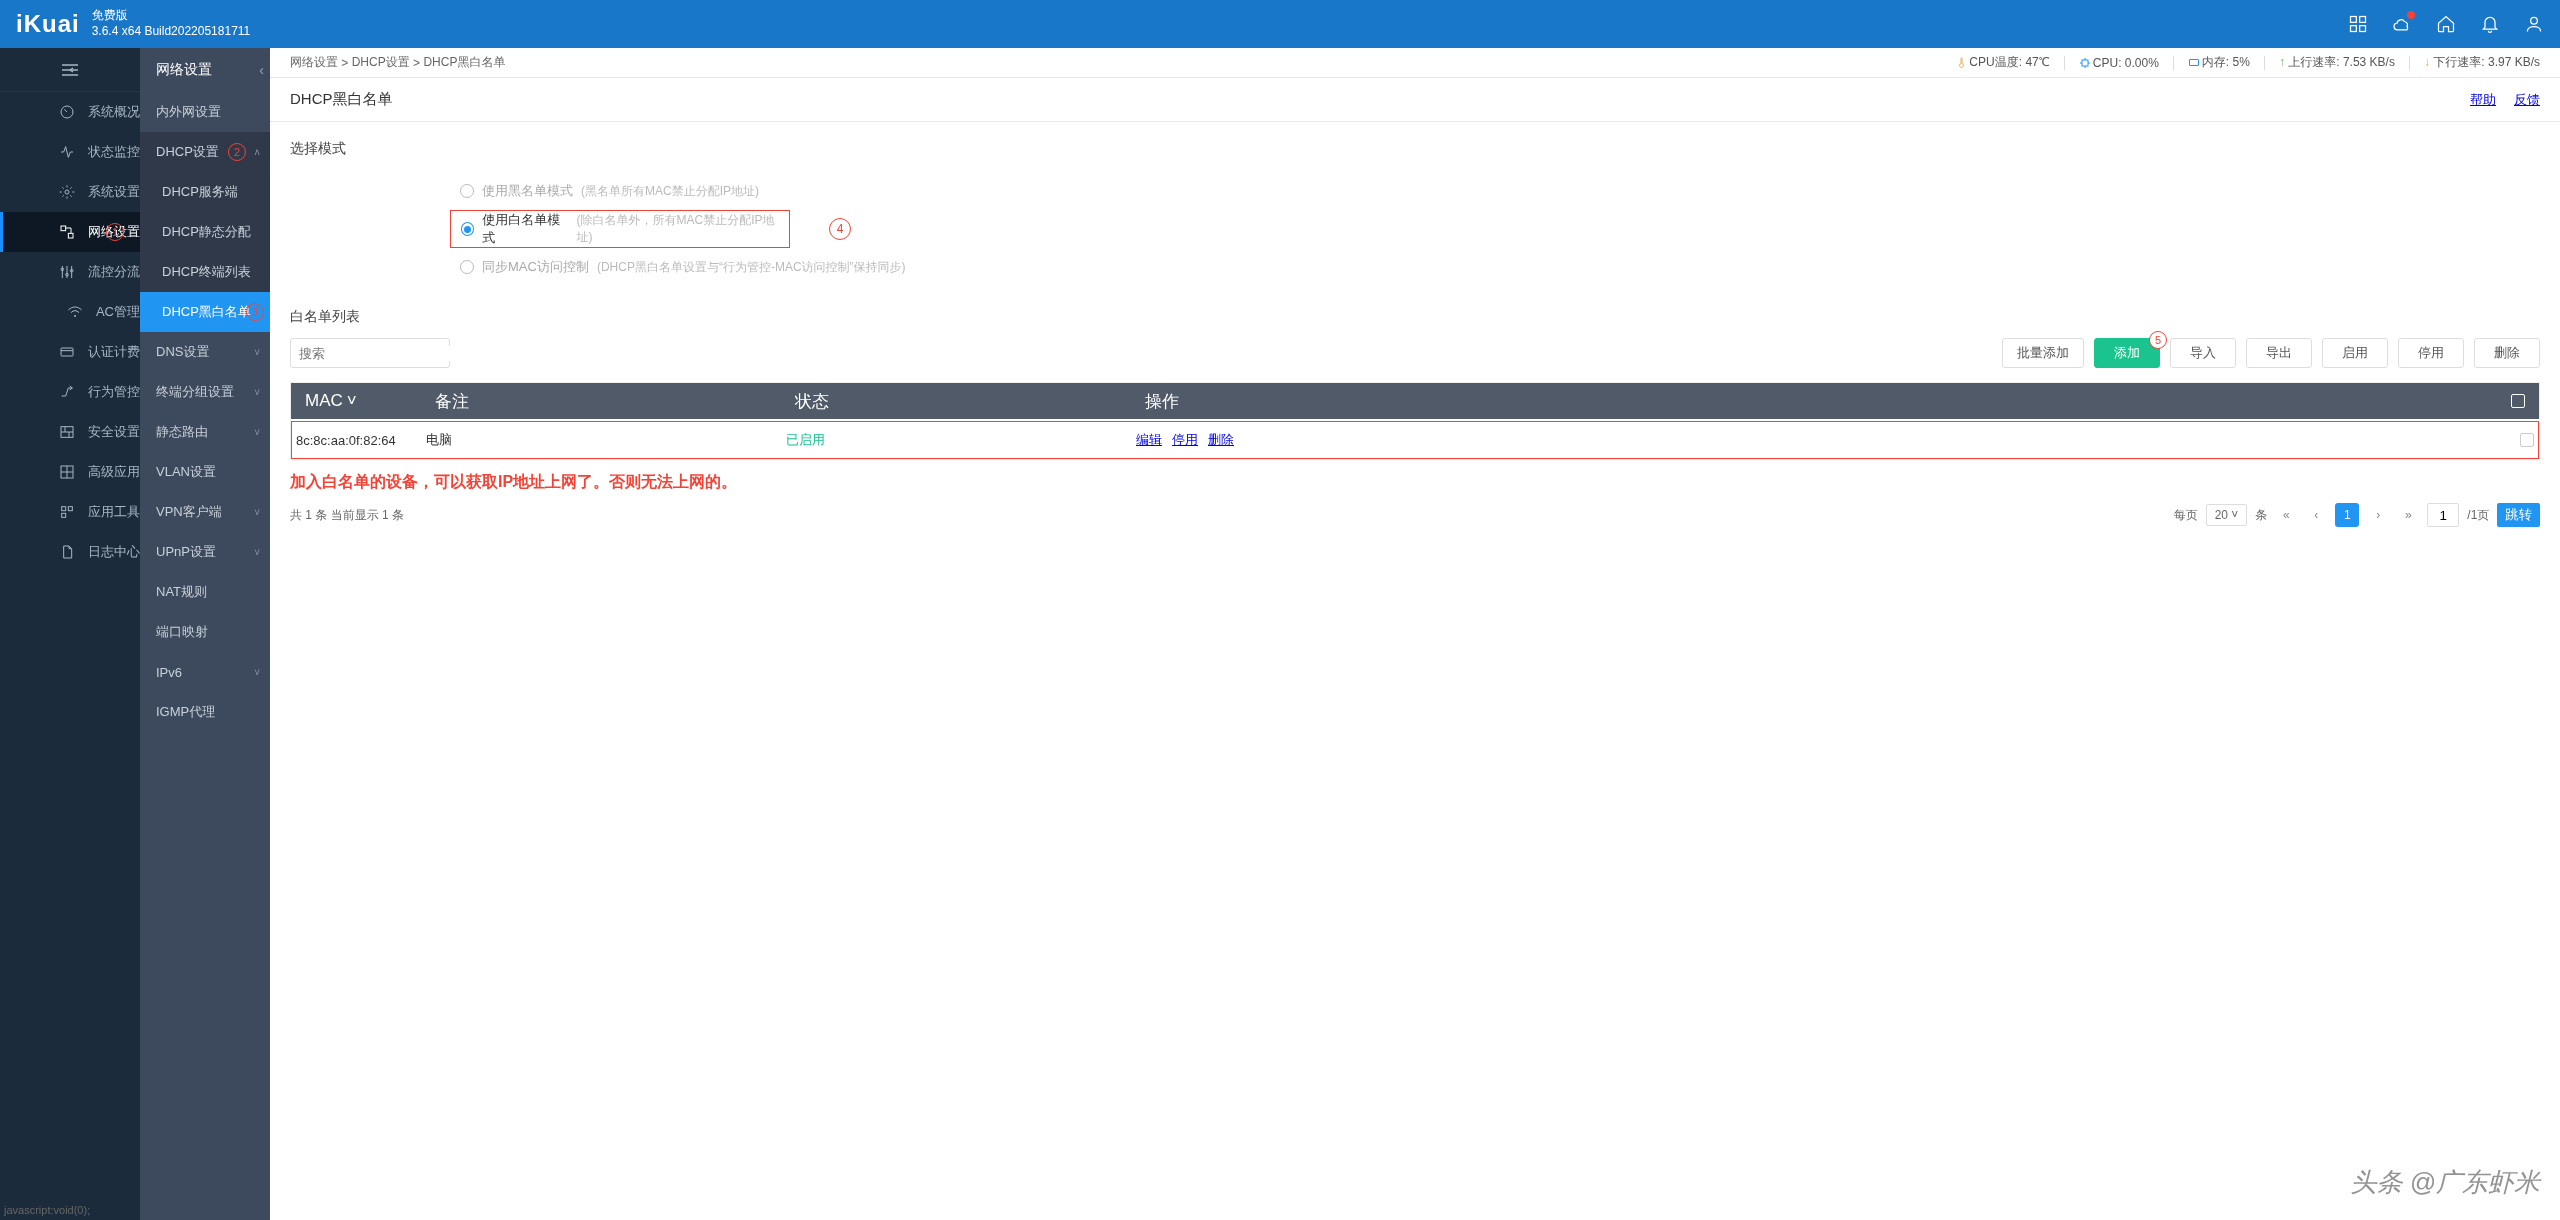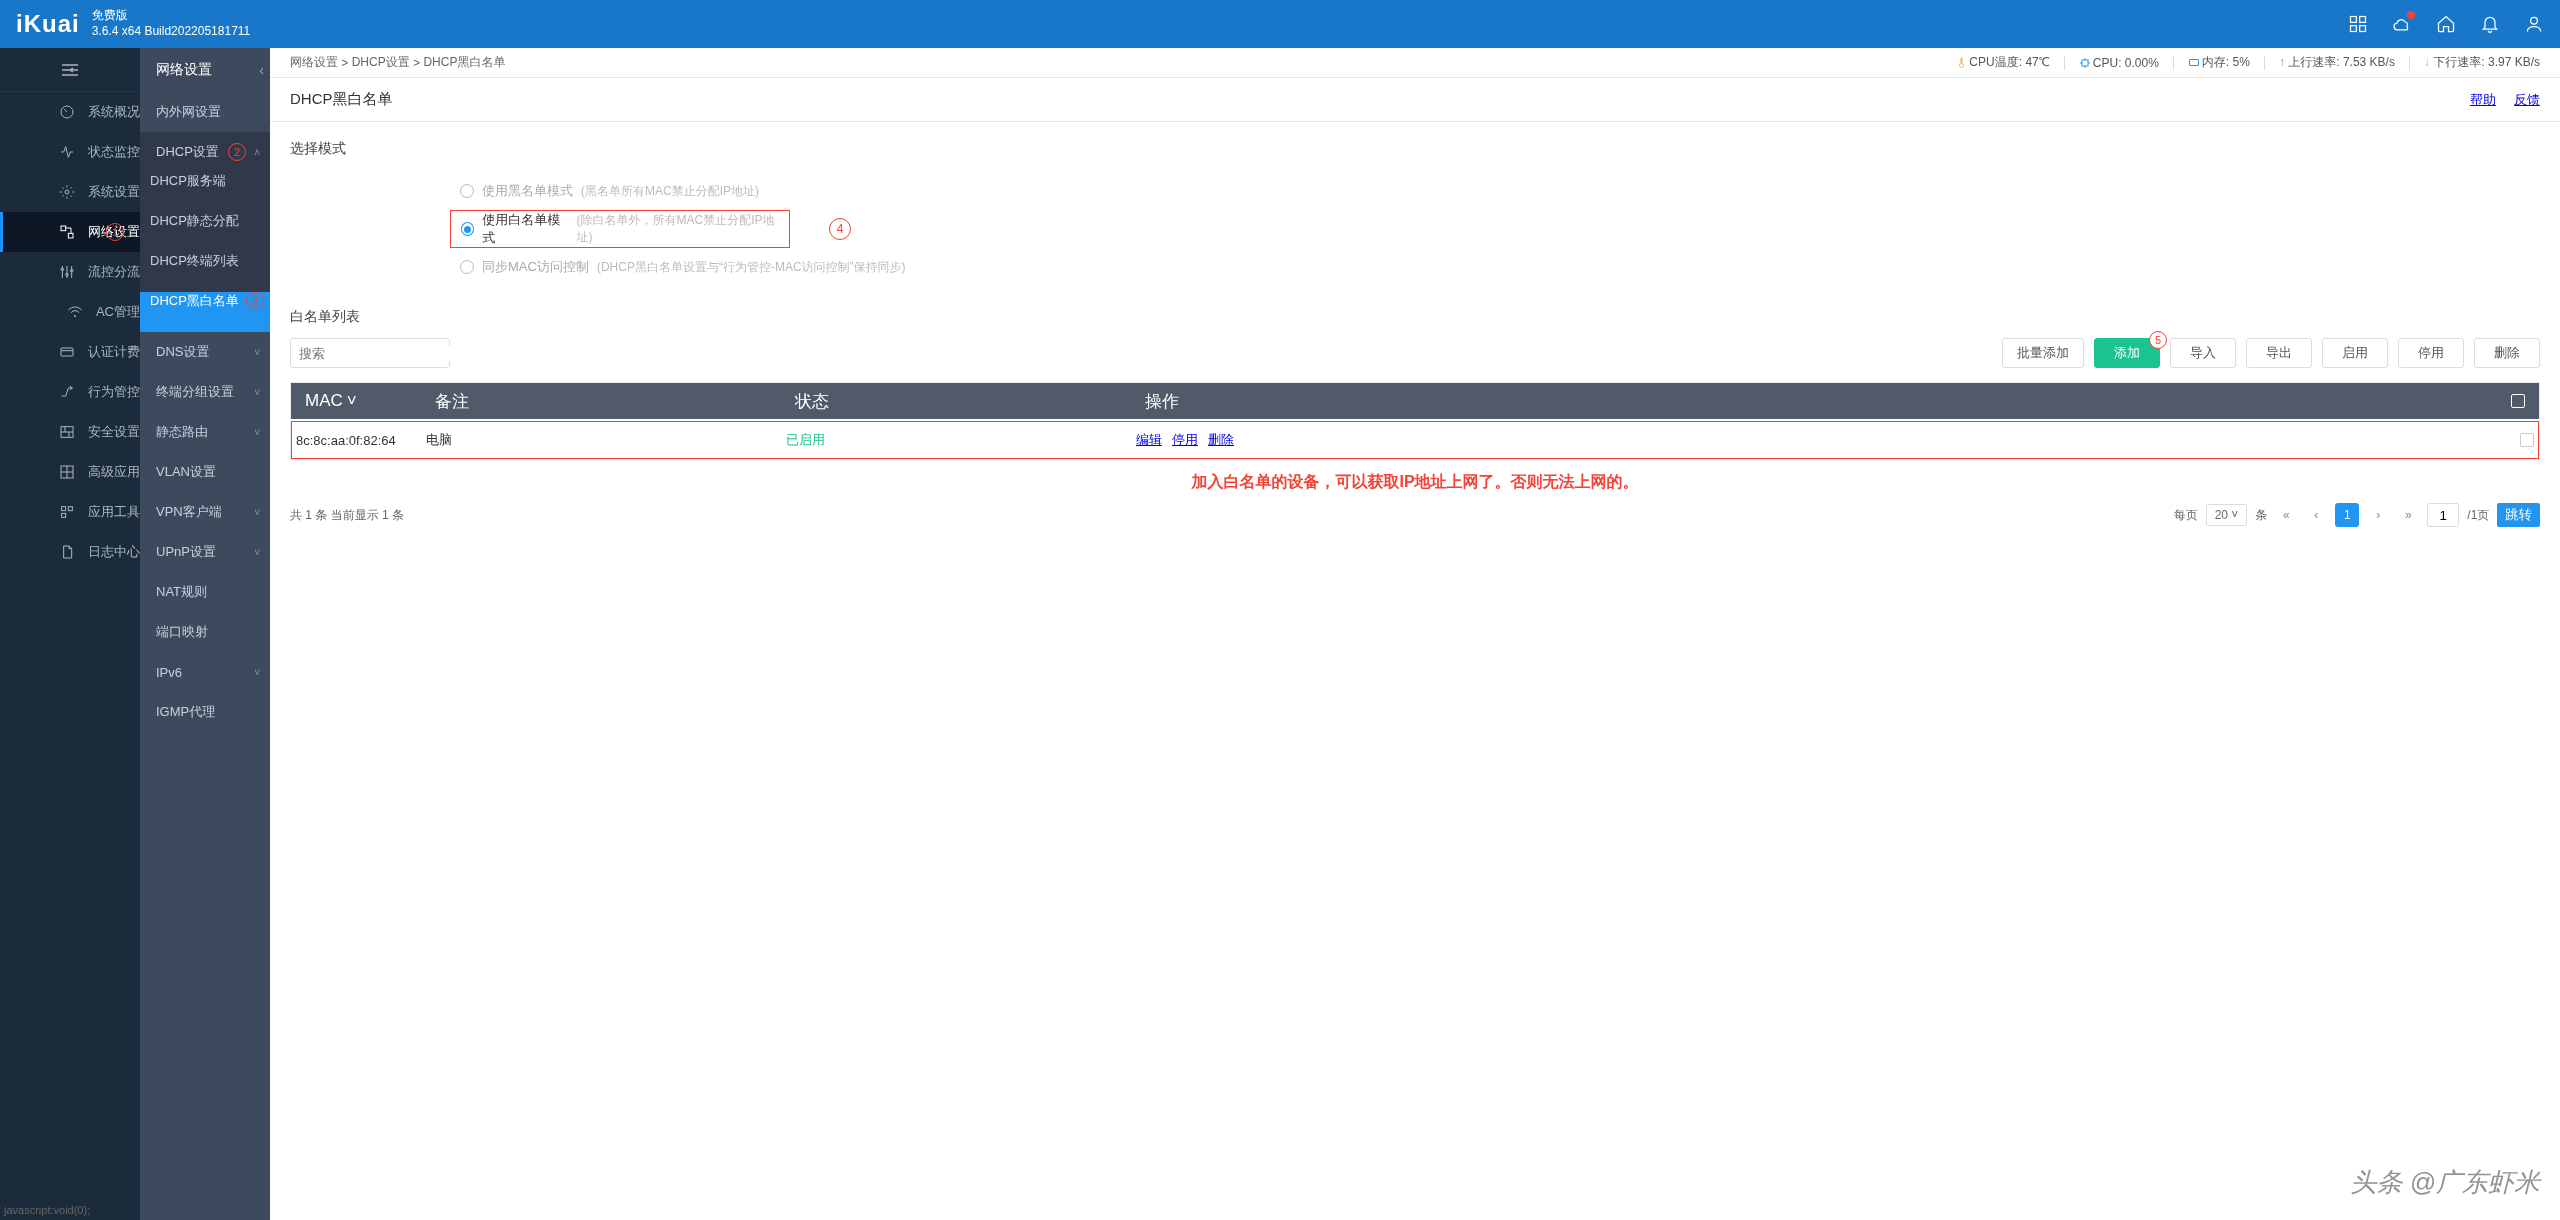--- a/index.html
+++ b/index.html
@@ -23,21 +23,21 @@
 .sidebar1 .nav-icon { width: 18px; height: 18px; display: inline-flex; align-items: center; justify-content: center; }
 .sidebar1 .nav-icon svg { width: 16px; height: 16px; stroke: currentColor; fill: none; stroke-width: 1.5; }
 .badge-circle { position: absolute; right: 16px; width: 18px; height: 18px; border: 1.5px solid #f44336; color: #f44336; border-radius: 50%; font-size: 11px; display: flex; align-items: center; justify-content: center; }
 
 .sidebar2 { width: 130px; background: #3d495c; color: #c8d0da; display: flex; flex-direction: column; position: relative; }
 .sidebar2 .title { height: 44px; display: flex; align-items: center; padding-left: 16px; color: #fff; font-size: 14px; position: relative; }
 .sidebar2 .collapse-chev { position: absolute; right: 6px; top: 14px; color: #9aa7b8; }
 .sidebar2 .nav2-item { height: 40px; display: flex; align-items: center; padding-left: 16px; cursor: pointer; font-size: 13px; position: relative; }
 .sidebar2 .nav2-item.expanded { background: #30394a; }
 .sidebar2 .nav2-item .chev { margin-left: auto; margin-right: 10px; font-size: 10px; color: #8a96a6; }
-.sidebar2 .sub-item { height: 40px; display: flex; align-items: flex-start; padding-left: 10px; cursor: pointer; font-size: 13px; background: #30394a; position: relative; }
+.sidebar2 .sub-item { height: 40px; display: flex; align-items: center; padding-left: 22px; cursor: pointer; font-size: 13px; background: #30394a; position: relative; }
 .sidebar2 .sub-item.active { background: #2095f2; color: #fff; }
 
 
 .content { flex: 1; display: flex; flex-direction: column; overflow: hidden; }
 .crumb-bar { height: 30px; border-bottom: 1px solid #e8e8e8; display: flex; align-items: center; padding: 0 20px; font-size: 12px; color: #666; }
 .crumb-bar a { color: #666; text-decoration: none; }
 .status-strip { margin-left: auto; display: flex; gap: 14px; align-items: center; font-size: 12px; color: #555; }
 .status-strip .sep { width: 1px; height: 14px; background: #ddd; }
 .status-strip .up { color: #5cb85c; }
 .status-strip .down { color: #f0ad4e; }
@@ -77,21 +77,21 @@
 .th-check { width: 24px; display: flex; justify-content: flex-end; }
 .th-check .cbox, .td-check .cbox { width: 14px; height: 14px; border: 1px solid #fff; border-radius: 2px; }
 .tbody-row { height: 38px; display: flex; align-items: center; padding: 0 4px; border: 1.5px solid #f44336; margin-top: 2px; font-size: 13px; }
 .td-mac { width: 130px; }
 .td-note { width: 360px; }
 .td-status { width: 350px; color: #1bc38f; }
 .td-ops { flex: 1; color: #2095f2; display: flex; gap: 10px; }
 .td-check { width: 24px; display: flex; justify-content: flex-end; }
 .td-check .cbox { border-color: #ccc; }
 
-.annotation { color: #f44336; font-size: 16px; font-weight: bold; margin-top: 12px; text-align: center; }
+.annotation { color: #f44336; font-size: 16px; font-weight: bold; margin-top: 12px; text-align: left; }
 .pager-row { display: flex; align-items: center; margin-top: 10px; font-size: 12px; color: #666; }
 .pager-row .left-info { }
 .pager-row .right-pager { margin-left: auto; display: flex; align-items: center; gap: 8px; }
 .pager-row .sel { border: 1px solid #ddd; padding: 3px 8px; border-radius: 2px; }
 .pager-row .pbtn { width: 22px; height: 22px; display: flex; align-items: center; justify-content: center; color: #888; cursor: pointer; }
 .pager-row .pnum { width: 24px; height: 24px; background: #2095f2; color: #fff; display: flex; align-items: center; justify-content: center; border-radius: 3px; }
 .pager-row .pinput { width: 32px; height: 24px; text-align: center; border: 1px solid #ddd; border-radius: 2px; }
 .pager-row .jump { height: 24px; padding: 0 8px; background: #2095f2; color: #fff; border: none; border-radius: 2px; }
 
 .watermark { position: fixed; right: 20px; bottom: 20px; font-size: 26px; color: #808080; font-style: italic; opacity: 0.85; pointer-events: none; }

